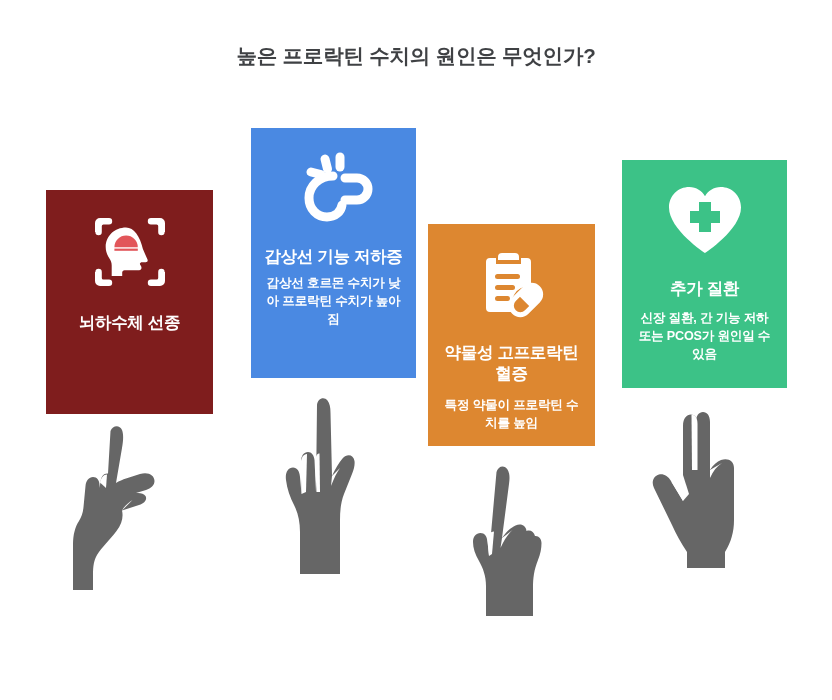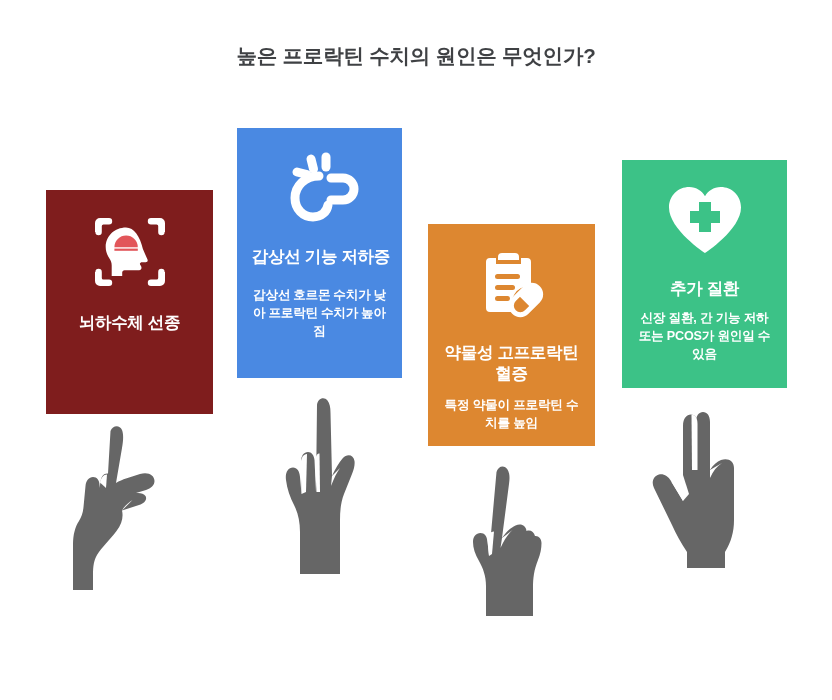--- a/index.html
+++ b/index.html
@@ -68,30 +68,29 @@
     width: 167px;
     height: 224px;
     background: #7f1d1d;
   }
   #card-pituitary .card-icon { margin-top: 6px; }
   #card-pituitary .card-title { margin-top: 18px; }
   #card-pituitary .card-desc { margin-top: 11px; }
 
   
   #card-hypothyroidism {
-    left: 237px;
+    left: 251px;
     top: 128px;
     width: 165px;
     height: 250px;
     background: #4a89e2;
-    align-items: flex-end;
   }
   #card-hypothyroidism .card-icon { margin-top: 6px; }
   #card-hypothyroidism .card-title { margin-top: 16px; }
-  #card-hypothyroidism .card-desc { margin-top: 20px; font-family: Liberation Serif, serif; }
+  #card-hypothyroidism .card-desc { margin-top: 8px; }
 
   
   #card-drug {
     left: 428px;
     top: 224px;
     width: 167px;
     height: 222px;
     background: #dd8730;
   }
   #card-drug .card-icon { margin-top: 8px; }

